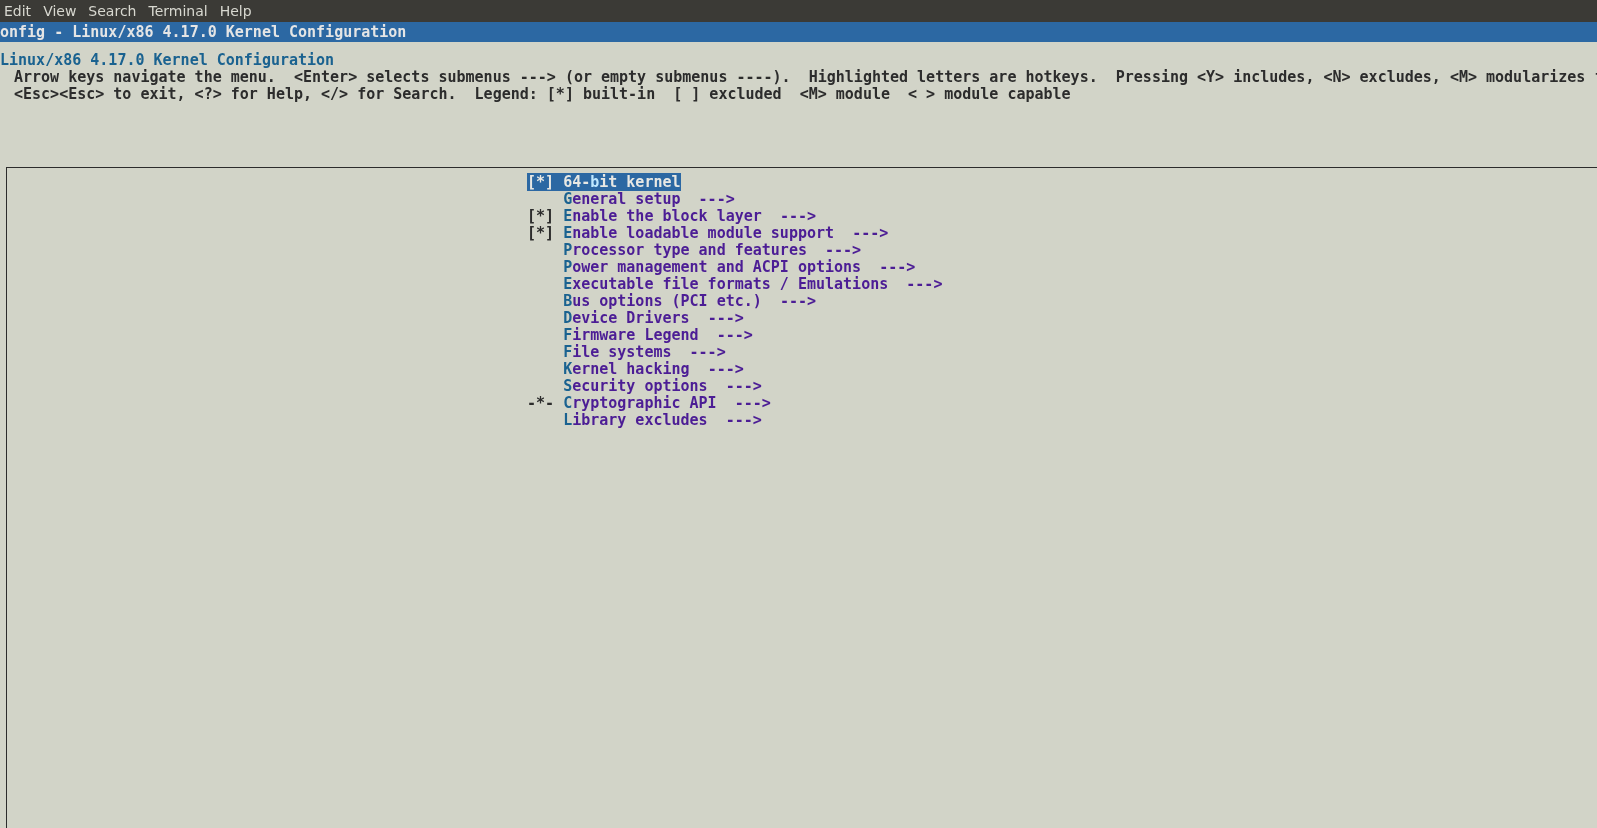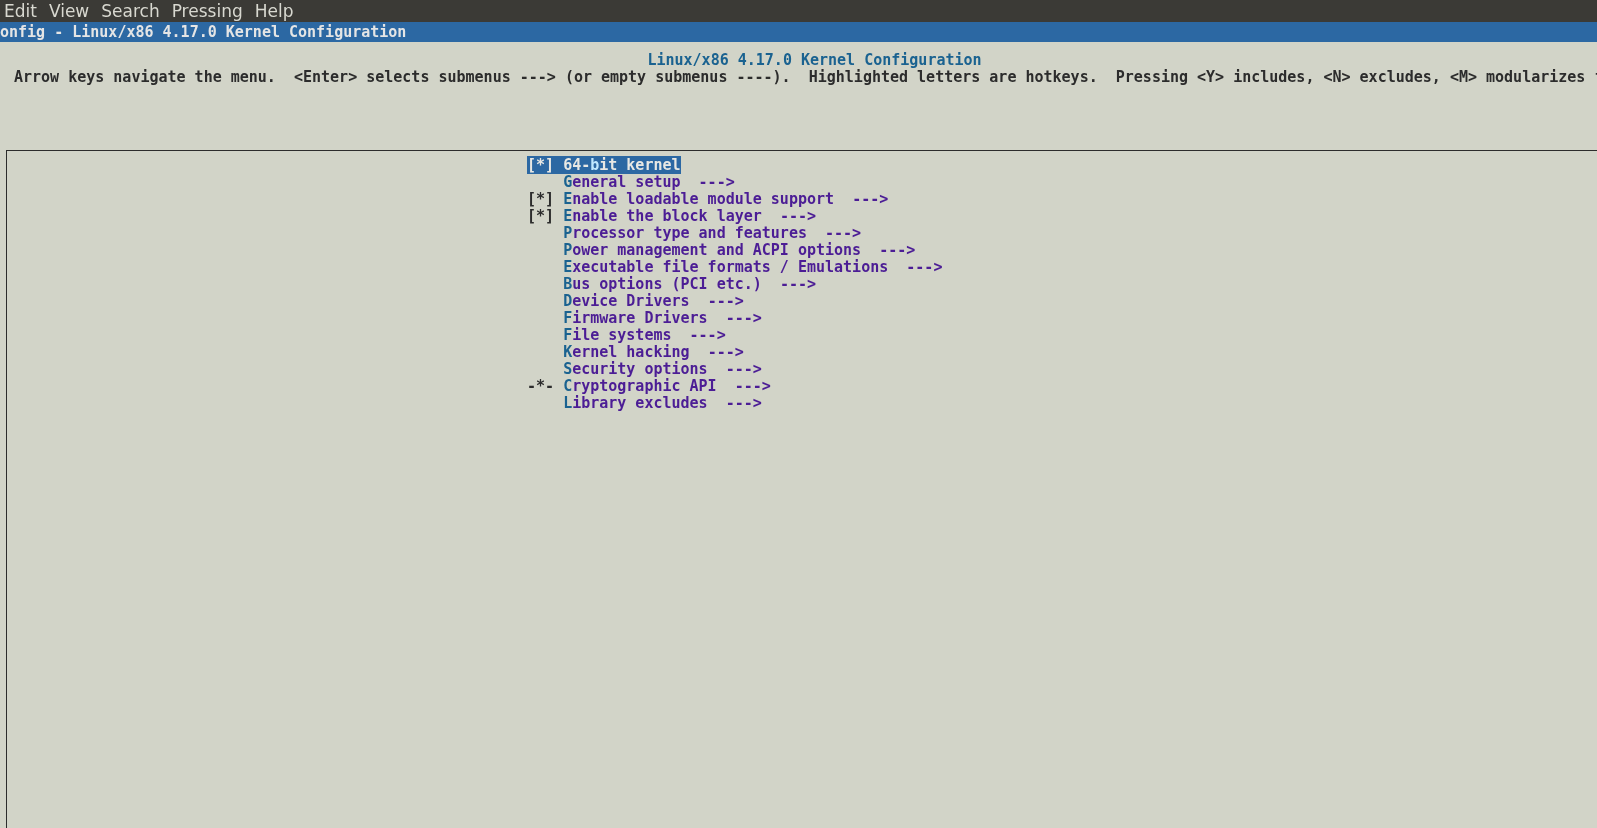--- a/index.html
+++ b/index.html
@@ -13,42 +13,41 @@
     font-weight: bold;
     color: #2c2c2c;
   }
   .menubar {
     background: #3b3a36;
     color: #d8d8d0;
     height: 22px;
     display: flex;
     align-items: center;
     padding-left: 4px;
-    font-size: 17px;
+    font-size: 14px;
     font-family: "DejaVu Sans", "Liberation Sans", Arial, sans-serif;
     font-weight: normal;
   }
   .menubar span { margin-right: 12px; cursor: default; }
   .titlebar {
     background: #2c68a3;
     color: #e5e5e5;
     height: 20px;
     line-height: 20px;
     white-space: pre;
     overflow: hidden;
   }
   .content-area {
     padding-top: 10px;
   }
   .heading {
     color: #1a6290;
-    text-align: center;
+    text-align: left;
     white-space: pre;
     line-height: 17px;
-    margin-left: 32px;
   }
   .instructions {
     color: #2c2c2c;
     white-space: pre;
     line-height: 17px;
     padding-left: 14px;
   }
   .menu-frame {
     margin-top: 64px;
     margin-left: 6px;
@@ -77,42 +76,43 @@
   }
   .menu-row.selected .hotkey { color: #bfe8ff; }
 </style>
 </head>
 <body>
 
 <div class="menubar">
   <span>Edit</span>
   <span>View</span>
   <span>Search</span>
-  <span>Pressing</span>
+  <span>Terminal</span>
   <span>Help</span>
 </div>
 
 <div class="titlebar">onfig - Linux/x86 4.17.0 Kernel Configuration</div>
 
 <div class="content-area">
   <div class="heading">Linux/x86 4.17.0 Kernel Configuration</div>
   <div class="instructions">Arrow keys navigate the menu.  &lt;Enter&gt; selects submenus ---&gt; (or empty submenus ----).  Highlighted letters are hotkeys.  Pressing &lt;Y&gt; includes, &lt;N&gt; excludes, &lt;M&gt; modularizes f</div>
+  <div class="instructions">&lt;Esc&gt;&lt;Esc&gt; to exit, &lt;?&gt; for Help, &lt;/&gt; for Search.  Legend: [*] built-in  [ ] excluded  &lt;M&gt; module  &lt; &gt; module capable</div>
 
   <div class="menu-frame">
     <div class="menu-block" id="menu-block">
         <div class="menu-row selected"><span class="prefix">[*] </span><span class="rest">64-</span><span class="hotkey">b</span><span class="rest">it kernel</span></div>
         <div class="menu-row"><span class="prefix">    </span><span class="rest"></span><span class="hotkey">G</span><span class="rest">eneral setup  </span><span class="rest">---&gt;</span></div>
+        <div class="menu-row"><span class="prefix">[*] </span><span class="rest"></span><span class="hotkey">E</span><span class="rest">nable the block layer  </span><span class="rest">---&gt;</span></div>
         <div class="menu-row"><span class="prefix">[*] </span><span class="rest"></span><span class="hotkey">E</span><span class="rest">nable loadable module support  </span><span class="rest">---&gt;</span></div>
-        <div class="menu-row"><span class="prefix">[*] </span><span class="rest"></span><span class="hotkey">E</span><span class="rest">nable the block layer  </span><span class="rest">---&gt;</span></div>
         <div class="menu-row"><span class="prefix">    </span><span class="rest"></span><span class="hotkey">P</span><span class="rest">rocessor type and features  </span><span class="rest">---&gt;</span></div>
         <div class="menu-row"><span class="prefix">    </span><span class="rest"></span><span class="hotkey">P</span><span class="rest">ower management and ACPI options  </span><span class="rest">---&gt;</span></div>
         <div class="menu-row"><span class="prefix">    </span><span class="rest"></span><span class="hotkey">E</span><span class="rest">xecutable file formats / Emulations  </span><span class="rest">---&gt;</span></div>
         <div class="menu-row"><span class="prefix">    </span><span class="rest"></span><span class="hotkey">B</span><span class="rest">us options (PCI etc.)  </span><span class="rest">---&gt;</span></div>
         <div class="menu-row"><span class="prefix">    </span><span class="rest"></span><span class="hotkey">D</span><span class="rest">evice Drivers  </span><span class="rest">---&gt;</span></div>
-        <div class="menu-row"><span class="prefix">    </span><span class="rest"></span><span class="hotkey">F</span><span class="rest">irmware Drivers  </span><span class="rest">---&gt;</span></div>
+        <div class="menu-row"><span class="prefix">    </span><span class="rest"></span><span class="hotkey">F</span><span class="rest">irmware Legend  </span><span class="rest">---&gt;</span></div>
         <div class="menu-row"><span class="prefix">    </span><span class="rest"></span><span class="hotkey">F</span><span class="rest">ile systems  </span><span class="rest">---&gt;</span></div>
         <div class="menu-row"><span class="prefix">    </span><span class="rest"></span><span class="hotkey">K</span><span class="rest">ernel hacking  </span><span class="rest">---&gt;</span></div>
         <div class="menu-row"><span class="prefix">    </span><span class="rest"></span><span class="hotkey">S</span><span class="rest">ecurity options  </span><span class="rest">---&gt;</span></div>
         <div class="menu-row"><span class="prefix">-*- </span><span class="rest"></span><span class="hotkey">C</span><span class="rest">ryptographic API  </span><span class="rest">---&gt;</span></div>
         <div class="menu-row"><span class="prefix">    </span><span class="rest"></span><span class="hotkey">L</span><span class="rest">ibrary excludes  </span><span class="rest">---&gt;</span></div>
       </div>
   </div>
 </div>
 
 </body></html>

